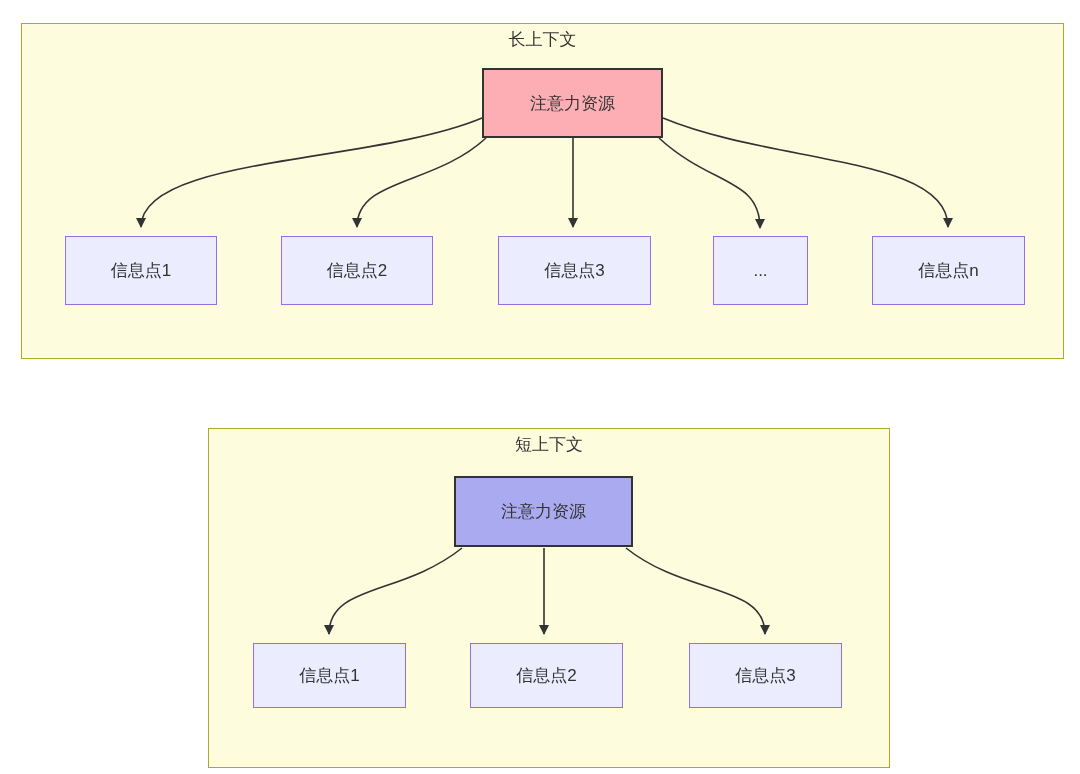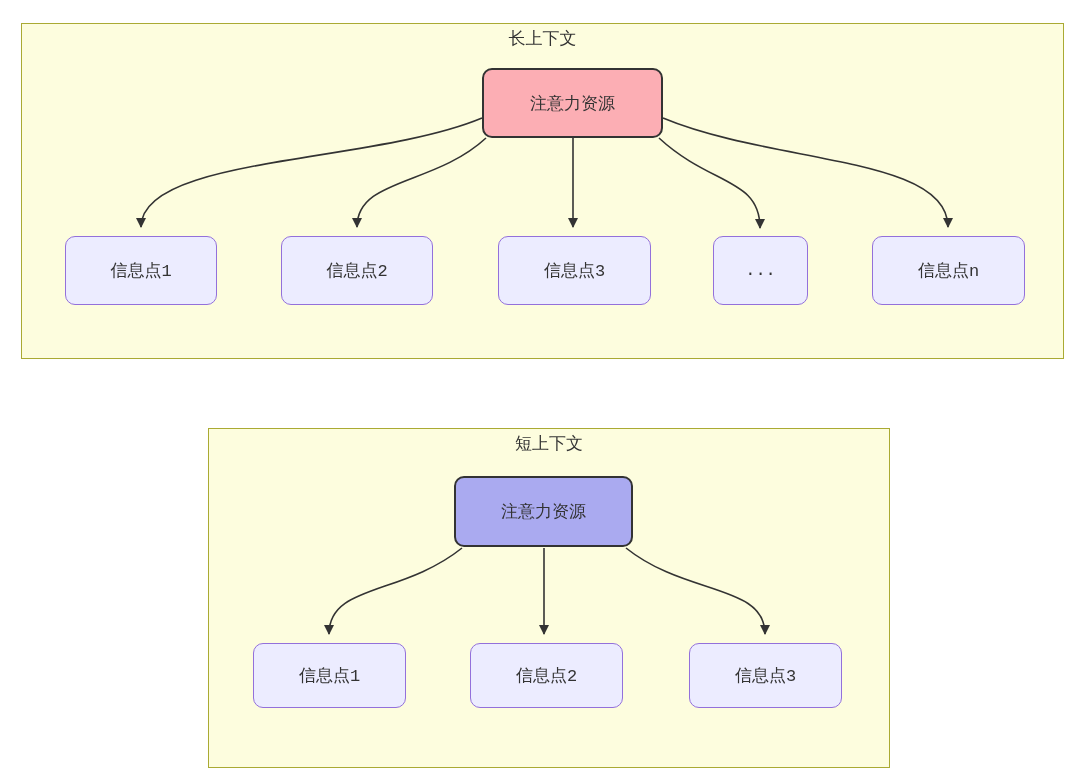--- a/index.html
+++ b/index.html
@@ -12,21 +12,21 @@
     --attention-short-fill:#aaaaf0;
     --attention-border:#333333;
     --edge-color:#333333;
     --text-color:#333333;
   }
   html,body{margin:0;padding:0;background:var(--page-bg);}
   .canvas{
     position:relative;
     width:1080px;height:774px;
     background:var(--page-bg);
-    font-family:Liberation Mono, monospace;
+    font-family:Liberation Sans, sans-serif;
     color:var(--text-color);
     overflow:hidden;
   }
   .cluster{
     position:absolute;
     background:var(--cluster-fill);
     border:1.5px solid var(--cluster-border);
     box-sizing:border-box;
   }
   .cluster-title{
@@ -50,21 +50,20 @@
   }
   .arrow-head{fill:var(--edge-color);}
   .node{
     position:absolute;
     display:flex;
     align-items:center;
     justify-content:center;
     box-sizing:border-box;
     font-size:17px;
     text-align:center;
-    border-radius:10px;
   }
   .node.info{
     background:var(--info-fill);
     border:1.4px solid var(--info-border);
   }
   .node.attention{
     border:2.5px solid var(--attention-border);
   }
   .node.attention-long{background:var(--attention-long-fill);}
   .node.attention-short{background:var(--attention-short-fill);}

